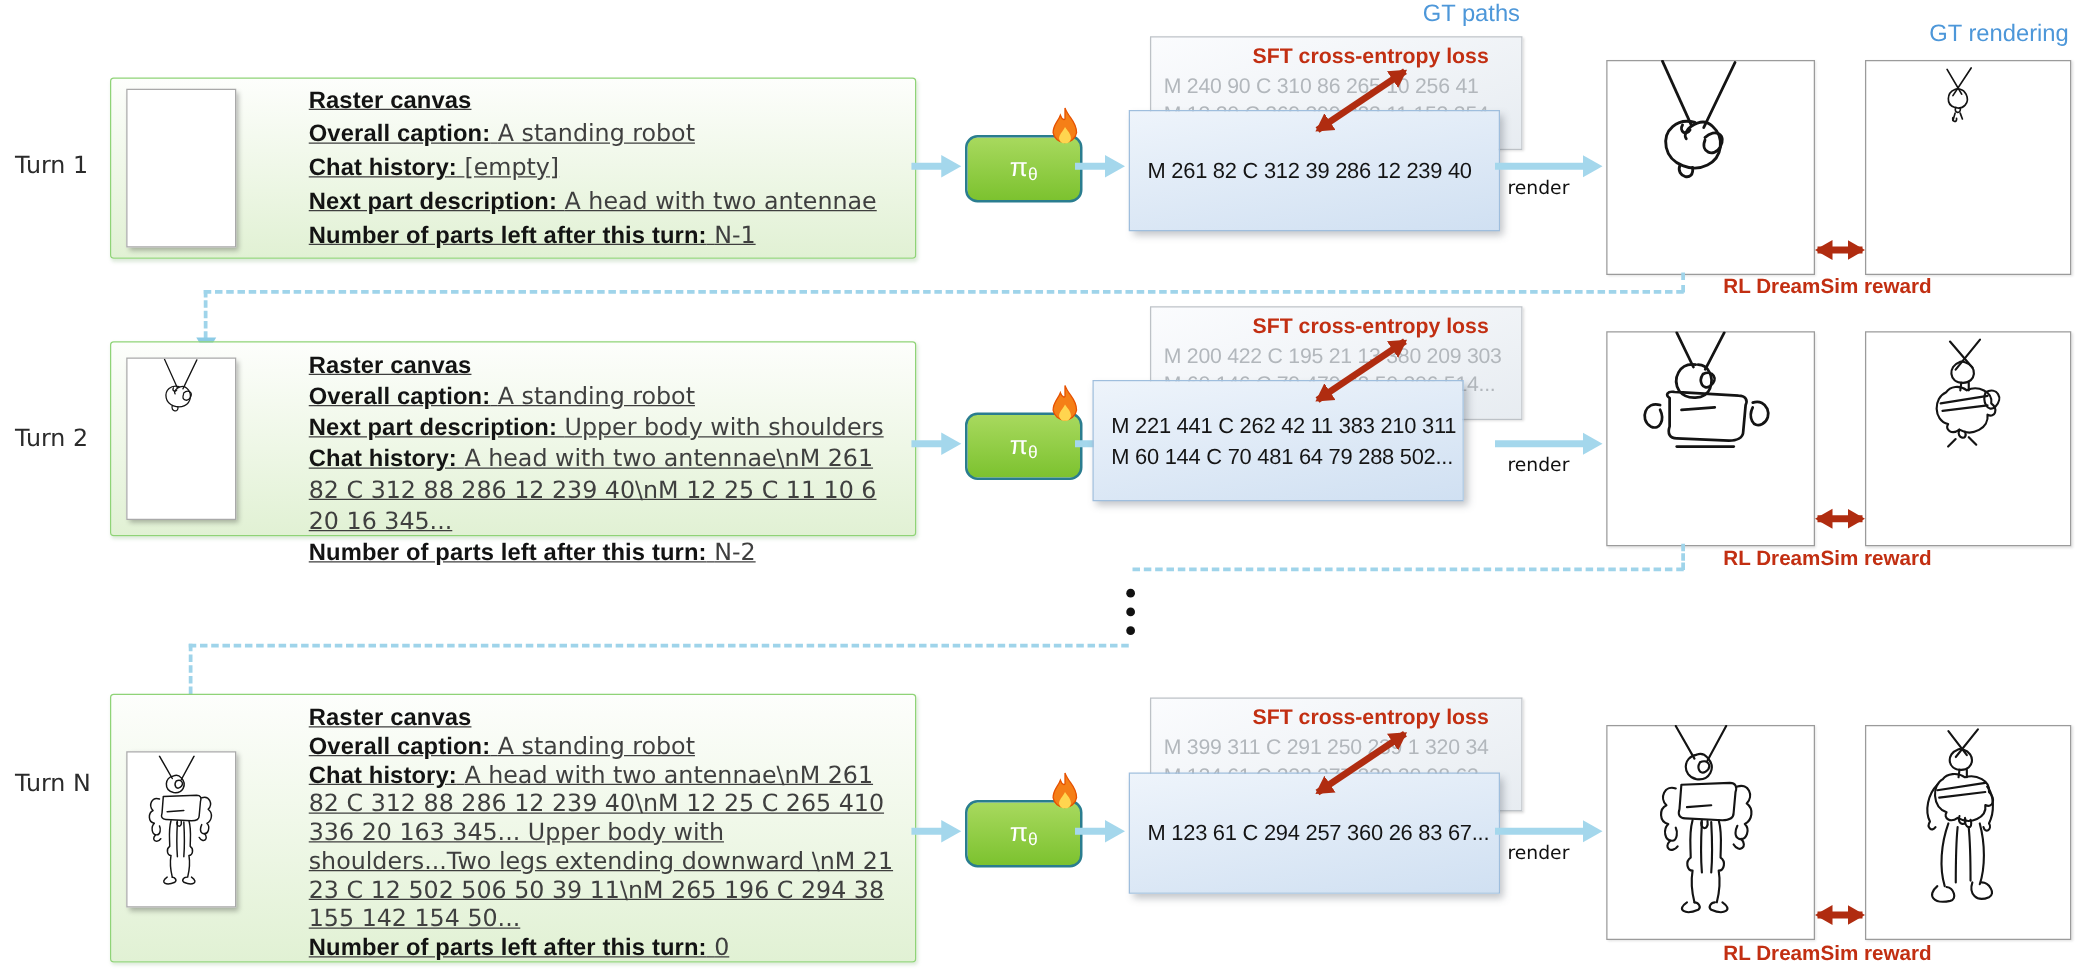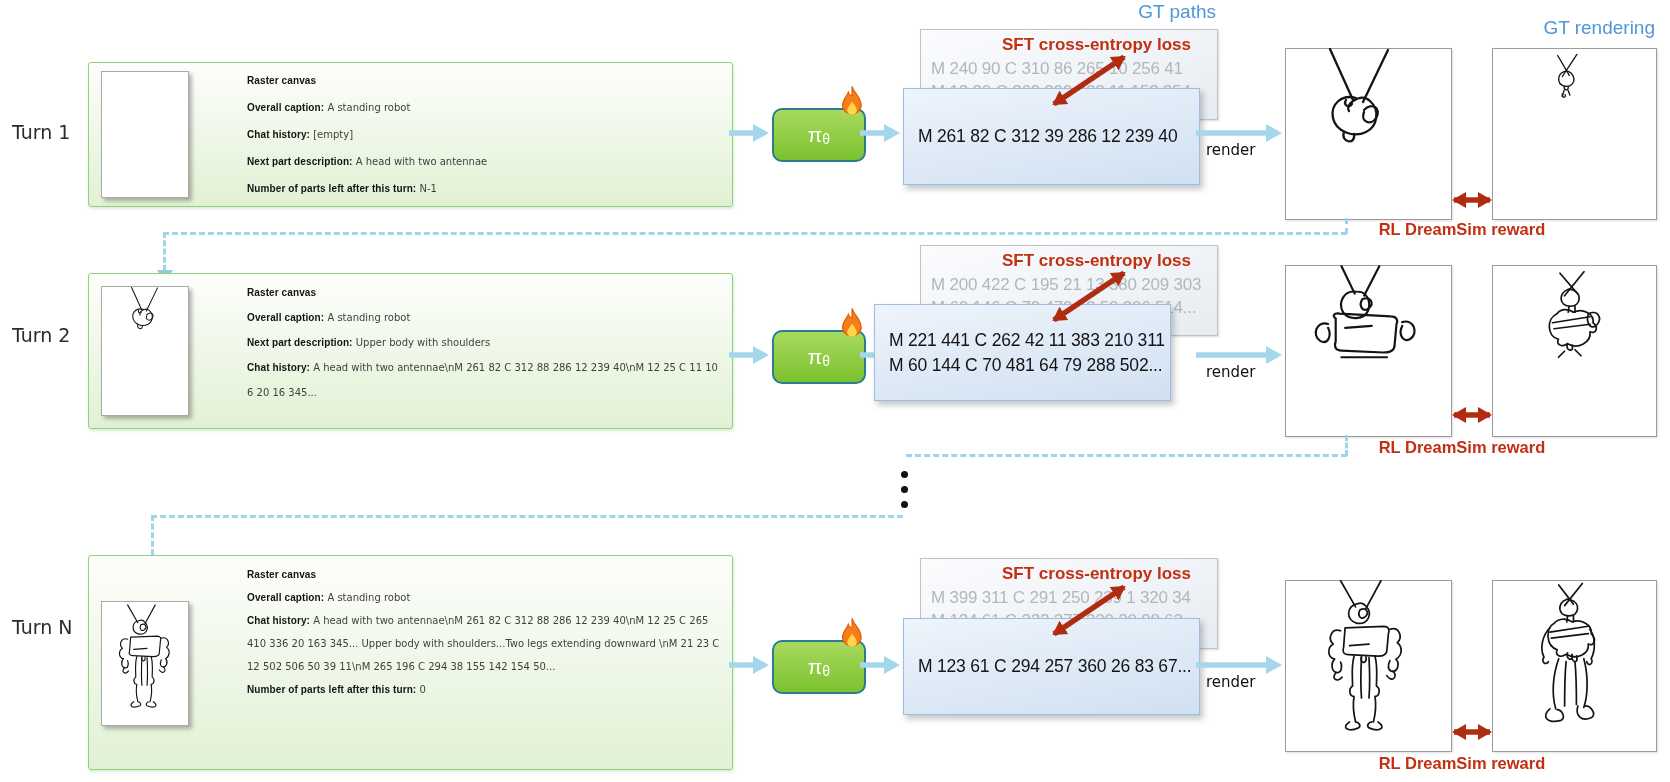--- a/index.html
+++ b/index.html
@@ -3,21 +3,21 @@
 <meta charset="utf-8">
 <style>
   html,body{margin:0;padding:0;background:#fff;font-family:"Liberation Sans",sans-serif;}
   #stage{position:relative;width:1670px;height:782px;background:#fff;overflow:hidden;}
   .abs{position:absolute;}
   .turn-label{font-size:19px;color:#2b2b2b;font-family:"DejaVu Sans",sans-serif;}
   .green-box{border:1.6px solid #8fd377;border-radius:3px;
     background:linear-gradient(180deg,#fdfefc 0%,#eef7e6 55%,#e1f1d4 100%);
     box-shadow:1px 2px 3px rgba(120,170,110,.25);}
   .canvas{position:absolute;background:#fff;border:1px solid #a9a9a9;box-shadow:2.5px 2.5px 4px rgba(0,0,0,.28);}
-  .fields{position:absolute;left:158px;width:480px;color:#3f3f3f;font-size:10px;font-family:"DejaVu Sans",sans-serif;}
+  .fields{position:absolute;left:158px;width:480px;color:#3f3f3f;font-size:19px;font-family:"DejaVu Sans",sans-serif;text-decoration:underline;}
   .fields p{margin:0;}
   .fields b{color:#131313;font-family:"Liberation Sans",sans-serif;letter-spacing:.1px;}
   .lh27 p{line-height:27px;} .lh25 p{line-height:25px;} .lh23 p{line-height:23px;}
   .pi-box{display:flex;align-items:center;justify-content:center;border-radius:10px;
     border:2.2px solid #2a7d8f;background:linear-gradient(180deg,#a8d95e,#7cc22f);
     color:#fff;font-size:21px;}
   .pi-box sub{font-size:14px;margin-top:8px;}
   .gt-box{background:linear-gradient(160deg,#fbfcfe,#e7ecf1);border:1px solid #bdc2c7;box-shadow:1px 1px 2px rgba(0,0,0,.15);}
   .sft{position:absolute;left:0;right:0;top:5px;text-align:center;padding-left:55px;
     font-weight:bold;font-size:17px;color:#c22f12;}
@@ -196,33 +196,34 @@
       </svg>
     <div class="abs reward" style="left:1332px;top:220px">RL DreamSim reward</div>
 
     <div class="abs dash-v" style="left:1345px;top:218px;height:16px"></div>
     <div class="abs dash-h" style="left:163px;top:232px;width:1184px"></div>
     <div class="abs dash-v" style="left:163px;top:232px;height:39px"></div>
     <div class="abs down-tri" style="left:157px;top:270px"></div>
   </div>
 
   <div>
-    <div class="abs turn-label" style="left:12px;top:324px">Turn 2</div>
+    <div class="abs turn-label" style="left:12px;top:340px">Turn 2</div>
 
     <div class="abs green-box" style="left:88px;top:273px;width:643px;height:154px">
       <div class="canvas" style="left:12px;top:12px;width:86px;height:128px">
         <svg class="sketch" style="position:absolute;left:16px;top:0" width="54" height="58" viewBox="0 0 120 130">
             <use href="#sk-head"></use>
           </svg>
       </div>
       <div class="fields lh25" style="top:6px">
         <p><b>Raster canvas</b></p>
         <p><b>Overall caption:</b> <span>A standing robot</span></p>
         <p><b>Next part description:</b> <span>Upper body with shoulders</span></p>
         <p><b>Chat history:</b> <span>A head with two antennae\nM 261 82 C 312 88 286 12 239 40\nM 12 25 C 11 10 6 20 16 345...</span></p>
+        <p><b>Number of parts left after this turn:</b> <span>N-2</span></p>
       </div>
     </div>
 
     <svg class="abs" style="left:729px;top:345px" width="44" height="20">
         <line x1="0" y1="10" x2="26" y2="10" stroke="#a4d7ec" stroke-width="5.5" marker-end="url(#mb)"></line>
       </svg>
     <div class="abs pi-box" style="left:772px;top:330px;width:90px;height:50px">
       <span>π</span>
         <sub>θ</sub>
     </div>

